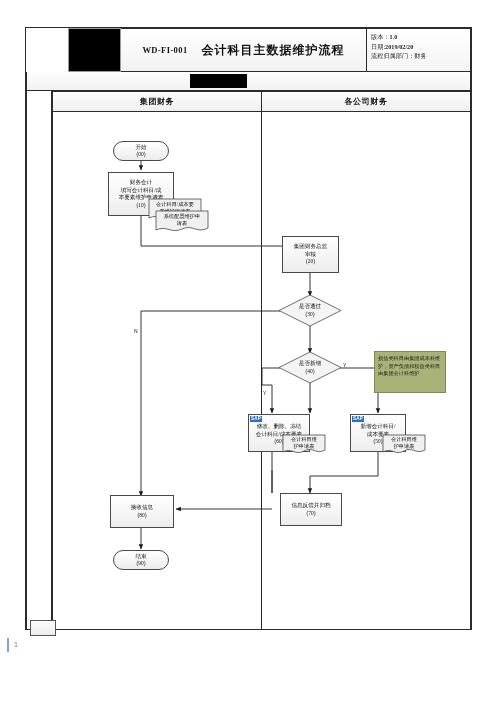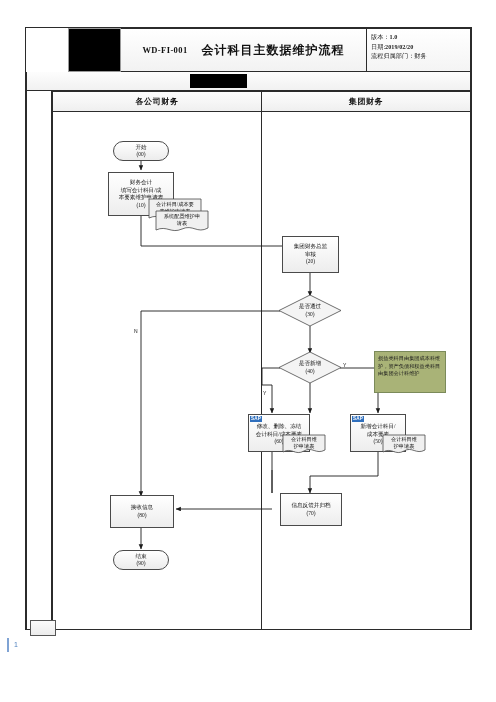--- a/index.html
+++ b/index.html
@@ -116,22 +116,22 @@
       <div>
         <span>流程归属部门：</span><span>财务</span>
       </div>
     </div>
   </div>
 
   <div class="subband"></div>
   <div class="subband-block"></div>
 
   <div class="lane-hdr">
+    <div class="lane-hdr-cell">集团财务</div>
     <div class="lane-hdr-cell">各公司财务</div>
-    <div class="lane-hdr-cell">集团财务</div>
   </div>
 
   <div class="lane-left-edge"></div>
   <div class="lane-body">
     <div class="lane-col left"></div>
     <div class="lane-col right"></div>
   </div>
 
   <svg class="canvas">
     <defs>

